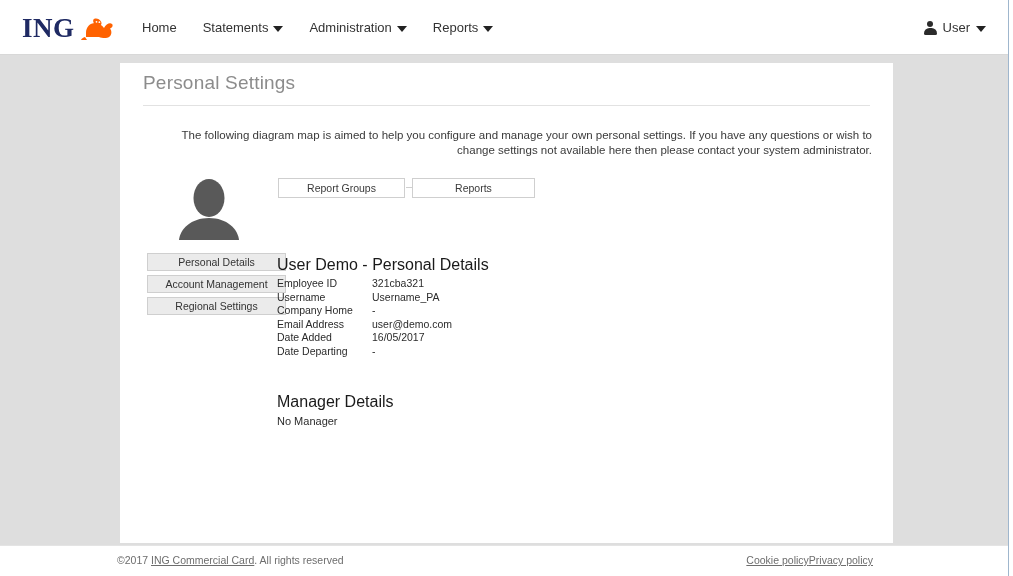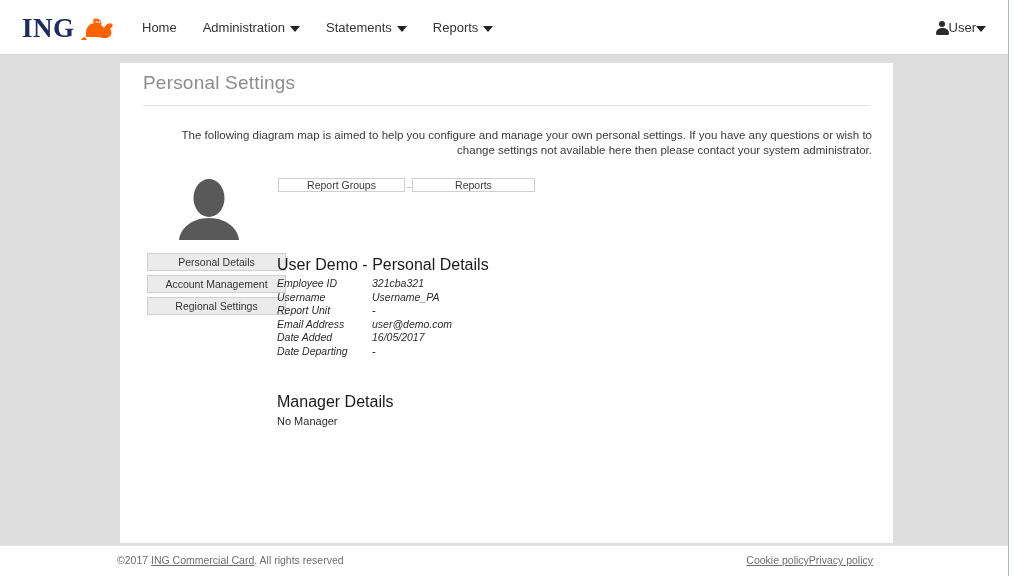--- a/index.html
+++ b/index.html
@@ -85,20 +85,21 @@
     position: relative;
     top: 1px;
   }
 
   .user-menu {
     position: absolute;
     right: 22px; top: 0;
     height: 55px;
     display: flex;
     align-items: center;
+    gap: 6px;
     font-size: 13px;
     color: #333;
     cursor: pointer;
   }
   .user-icon {
     width: 13px; height: 14px;
     position: relative;
     display: inline-block;
   }
   .user-icon::before {
@@ -170,21 +171,21 @@
   
   .avatar {
     position: absolute;
     left: 56px; top: 115px;
     width: 66px; height: 64px;
   }
   .avatar svg { display: block; }
 
   .diagram-box {
     position: absolute;
-    height: 14px;
+    height: 20px;
     border: 1px solid #cfcfcf;
     background: #ffffff;
     font-size: 10.5px;
     color: #3a3a3a;
     display: flex;
     align-items: center;
     justify-content: center;
     cursor: pointer;
   }
   .box-report-groups { left: 158px; top: 115px; width: 127px; }
@@ -233,21 +234,20 @@
     border-collapse: collapse;
     font-size: 10.5px;
     color: #2b2b2b;
   }
   .details-table td {
     padding: 0;
     height: 13.5px;
     vertical-align: top;
     line-height: 13.5px;
     white-space: nowrap;
-    font-style: italic;
   }
   .details-table td.k { width: 95px; }
   .details-table td.v { padding-left: 0; }
 
   .no-manager {
     position: absolute;
     left: 157px; top: 352px;
     font-size: 11px;
     color: #2b2b2b;
   }
@@ -304,25 +304,25 @@
           <path d="M5 22 C3 22.5, 1.5 23.5, 1 25 L7 25 Z" fill="#ff6200"></path>
         </svg>
       </span>
     </div>
 
     <nav class="nav">
       <div class="nav-item">
         <span>Home</span>
       </div>
       <div class="nav-item">
-        <span>Administration</span>
+        <span>Statements</span>
         <span class="caret"></span>
       </div>
       <div class="nav-item">
-        <span>Statements</span>
+        <span>Administration</span>
         <span class="caret"></span>
       </div>
       <div class="nav-item">
         <span>Reports</span>
         <span class="caret"></span>
       </div>
     </nav>
 
     <div class="user-menu">
       <span class="user-icon"></span>
@@ -369,21 +369,21 @@
       <tbody>
         <tr>
           <td class="k">Employee ID</td>
           <td class="v">321cba321</td>
         </tr>
         <tr>
           <td class="k">Username</td>
           <td class="v">Username_PA</td>
         </tr>
         <tr>
-          <td class="k">Report Unit</td>
+          <td class="k">Company Home</td>
           <td class="v">-</td>
         </tr>
         <tr>
           <td class="k">Email Address</td>
           <td class="v">user@demo.com</td>
         </tr>
         <tr>
           <td class="k">Date Added</td>
           <td class="v">16/05/2017</td>
         </tr>

